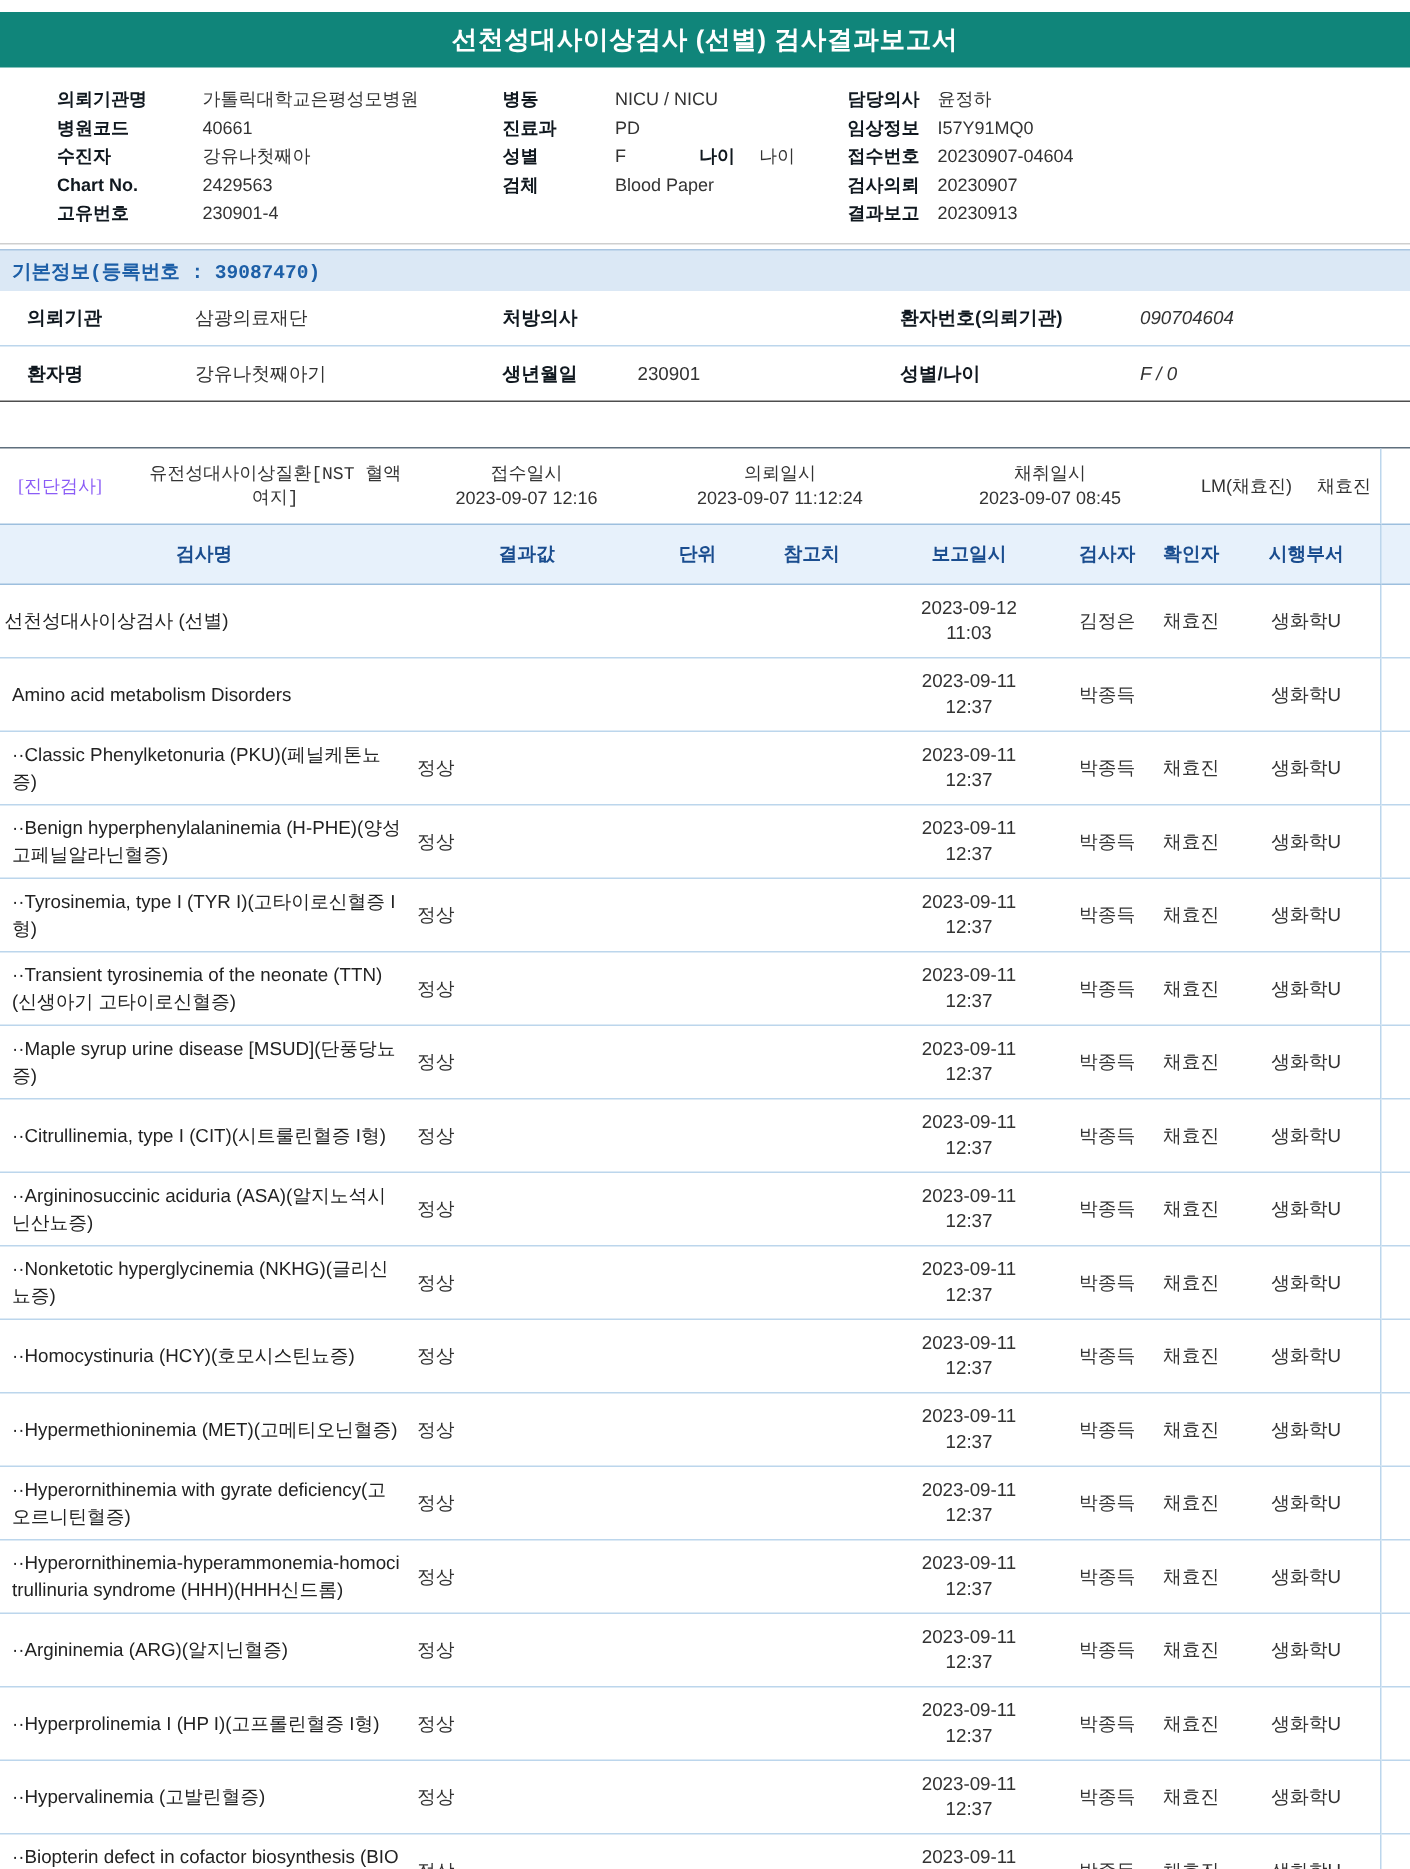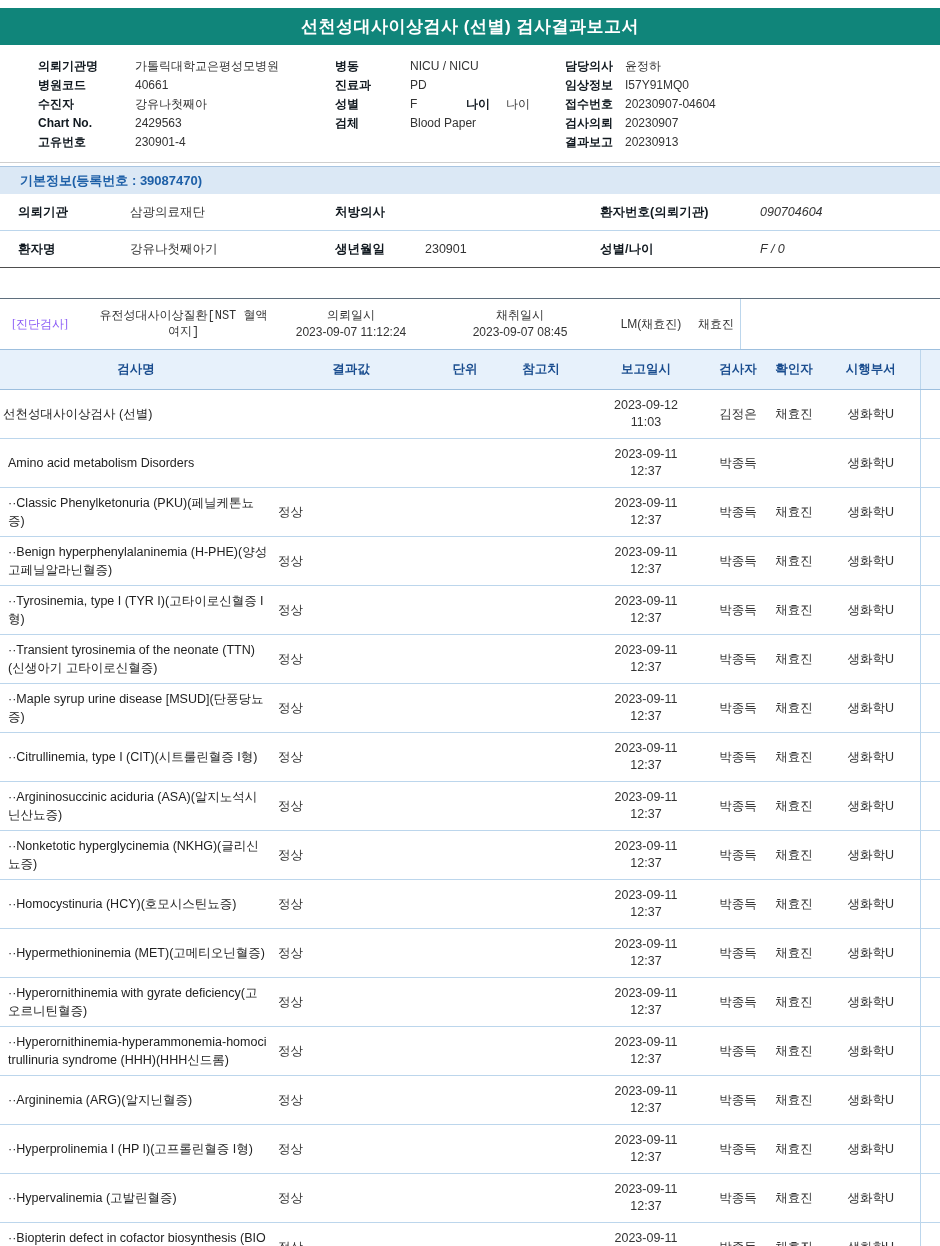--- a/index.html
+++ b/index.html
@@ -28,21 +28,21 @@
   .col3 .info-lbl { width: 60px; }
   .info-lbl.sub { width: auto; margin-right: 16px; }
   .info-val { display: inline-block; min-width: 56px; color: #333; }
 
   .divider { border: none; border-top: 1px solid #cfcfcf; margin: 2px 0 3px 0; }
 
   
   .basic-bar {
     height: 27px; background: var(--bar-blue-bg, #dbe8f5);
     border-top: 1px solid #a9c5e1;
-    display: flex; align-items: center; padding-left: 20px;
+    display: flex; align-items: center; padding-left: 8px; font-family: Liberation Mono, monospace;
   }
   .basic-bar span { color: var(--bar-blue-text, #1d5fa7); font-weight: 700; font-size: 13px; }
 
   
   .p-row {
     display: flex; align-items: center; height: 36px; padding-left: 18px;
     font-size: 12.5px; border-bottom: 1px solid var(--row-border, #bcd6ec);
   }
   .patient div.p-row:last-of-type { border-bottom: 1px solid #4e4e4e; }
   .p-lbl { font-weight: 700; color: #10181f; }
@@ -159,20 +159,24 @@
         <span class="p-val pv3">F / 0</span>
       </div>
 
   </section>
 
   <section class="exam">
     <div class="exam-row">
       <div class="e-tag">[진단검사]</div>
       <div class="e-name">유전성대사이상질환[NST 혈액여지]</div>
 
+        <div class="e-time">
+          <div class="e-time-lbl">접수일시</div>
+          <div class="e-time-val">2023-09-07 12:16</div>
+        </div>
 
         <div class="e-time">
           <div class="e-time-lbl">의뢰일시</div>
           <div class="e-time-val">2023-09-07 11:12:24</div>
         </div>
 
         <div class="e-time">
           <div class="e-time-lbl">채취일시</div>
           <div class="e-time-val">2023-09-07 08:45</div>
         </div>

